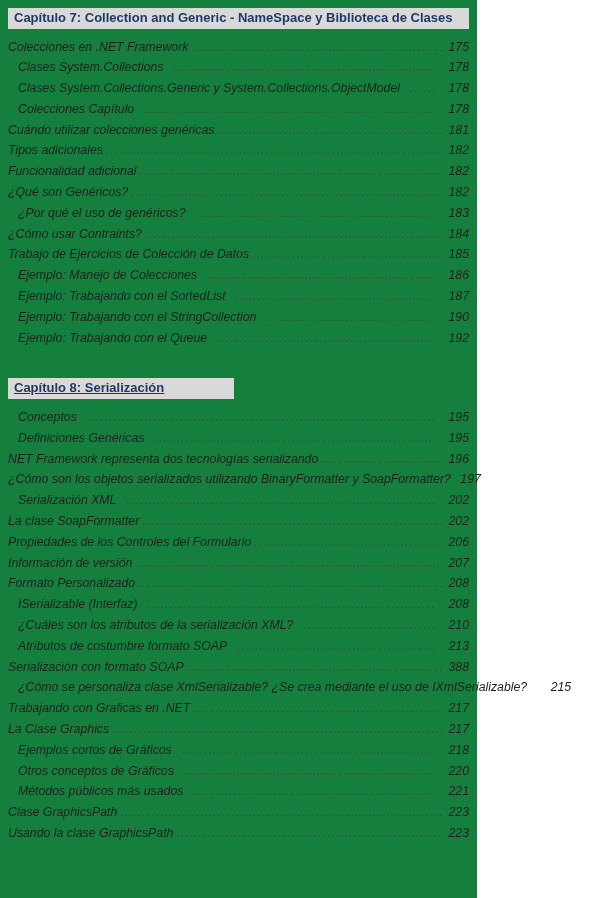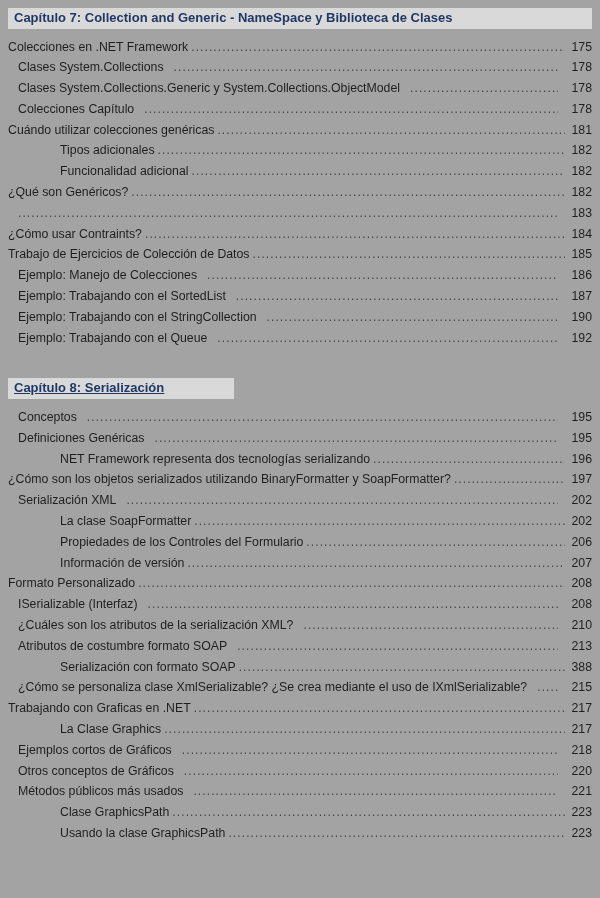--- a/index.html
+++ b/index.html
@@ -7,24 +7,24 @@
     padding: 0;
     width: 600px;
     height: 898px;
     overflow: hidden;
     background: #ffffff;
     font-family: "Liberation Sans", sans-serif;
     color: #222222;
   }
   .page {
     box-sizing: border-box;
-    width: 600px;
+    width: 477px;
     height: 898px;
     padding: 8px 8px 0 8px;
-    background: #a3a3a3;
+    background: #15803d;
   }
   .section + .section { margin-top: 30px; }
   .chapter-heading {
     background: #d9d9d9;
     color: #203864;
     font-weight: bold;
     font-size: 13px;
     line-height: 14.5px;
     padding: 3px 6px;
     margin-bottom: 8px;
@@ -34,24 +34,25 @@
     padding-right: 70px;
     text-decoration: underline;
   }
   .entries { }
   .entry {
     display: flex;
     align-items: flex-end;
     height: 20.8px;
     font-size: 12.3px;
     line-height: 20.8px;
+    font-style: italic;
   }
   .indent-0 { margin-left: 0; }
   .indent-1 { margin-left: 10px; gap: 7px; }
-  .indent-2 { margin-left: 52px; }
+  .indent-2 { }
   .title {
     white-space: nowrap;
     padding-right: 3px;
     color: #1f1f1f;
   }
   .dots {
     flex: 1;
     overflow: hidden;
     white-space: nowrap;
     color: #444444;
@@ -110,20 +111,21 @@
             <span class="title">Funcionalidad adicional</span>
             <span class="dots"></span>
             <span class="pg">182</span>
           </div>
           <div class="entry indent-0">
             <span class="title">¿Qué son Genéricos?</span>
             <span class="dots"></span>
             <span class="pg">182</span>
           </div>
           <div class="entry indent-1">
+            <span class="title">¿Por qué el uso de genéricos?</span>
             <span class="dots"></span>
             <span class="pg">183</span>
           </div>
           <div class="entry indent-0">
             <span class="title">¿Cómo usar Contraints?</span>
             <span class="dots"></span>
             <span class="pg">184</span>
           </div>
           <div class="entry indent-0">
             <span class="title">Trabajo de Ejercicios de Colección de Datos</span>

